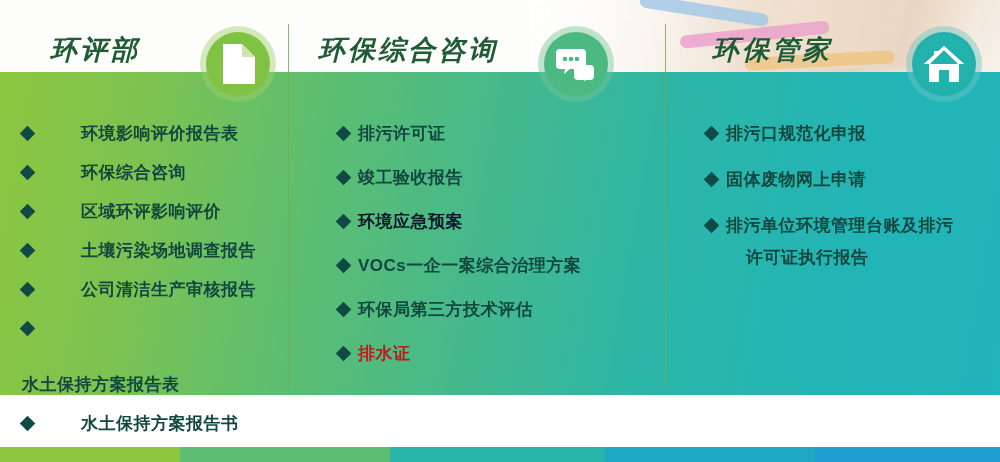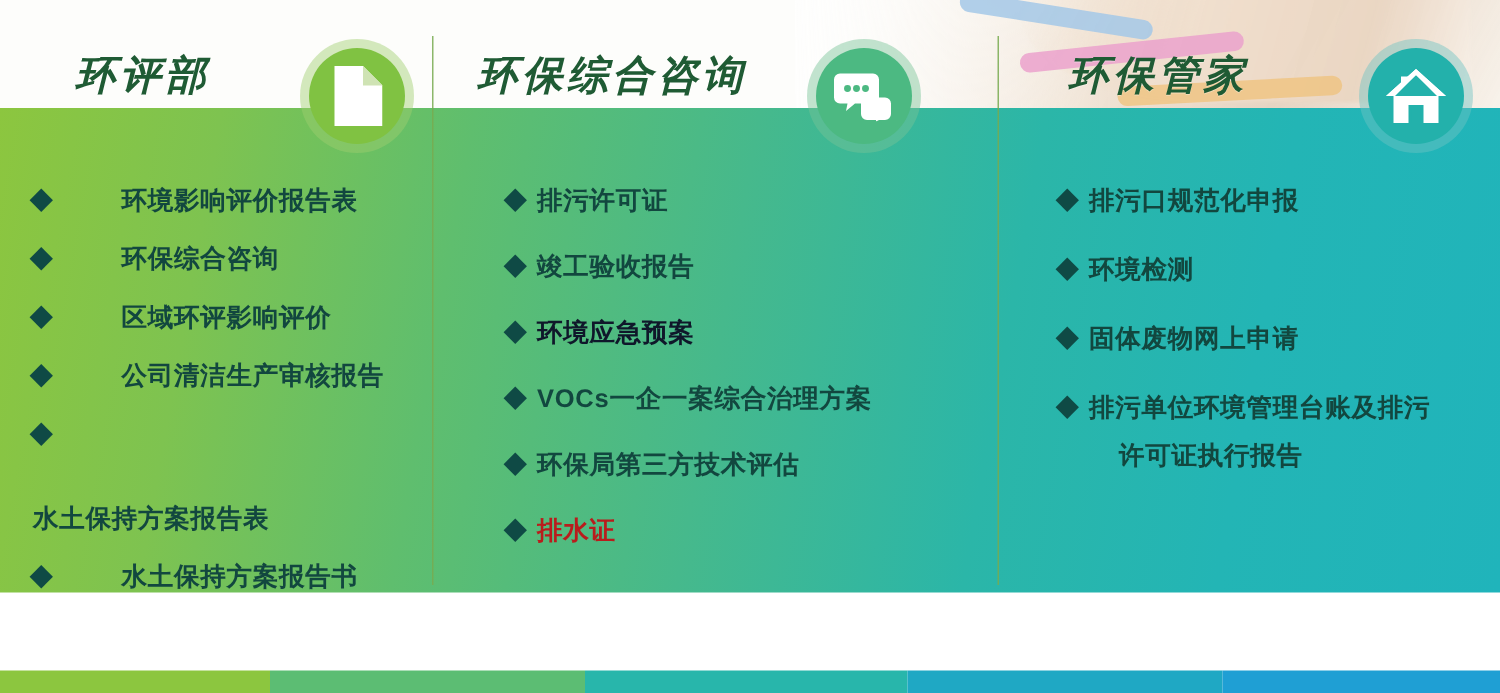--- a/index.html
+++ b/index.html
@@ -245,20 +245,24 @@
     <div class="item" style="color: rgb(18, 71, 63);">
         <span class="bullet" style="background: rgb(15, 74, 69);"></span>
         <span class="txt">环保综合咨询</span>
       </div>
     <div class="item" style="color: rgb(18, 71, 63);">
         <span class="bullet" style="background: rgb(15, 74, 69);"></span>
         <span class="txt">区域环评影响评价</span>
       </div>
     <div class="item" style="color: rgb(18, 71, 63);">
         <span class="bullet" style="background: rgb(15, 74, 69);"></span>
+        <span class="txt">土壤污染场地调查报告</span>
+      </div>
+    <div class="item" style="color: rgb(18, 71, 63);">
+        <span class="bullet" style="background: rgb(15, 74, 69);"></span>
         <span class="txt">公司清洁生产审核报告</span>
       </div>
     <div class="item" style="color: rgb(18, 71, 63); flex-direction: column;">
         <span class="bullet" style="background: rgb(15, 74, 69);"></span>
         <span class="txt">水土保持方案报告表</span>
       </div>
     <div class="item" style="color: rgb(18, 71, 63);">
         <span class="bullet" style="background: rgb(15, 74, 69);"></span>
         <span class="txt">水土保持方案报告书</span>
       </div>
@@ -288,24 +292,20 @@
     <div class="item" style="color: #b91c1c;">
         <span class="bullet" style="background: rgb(15, 74, 69);"></span>
         <span class="txt">排水证</span>
       </div>
   </div>
 
   <div class="col" id="col-3">
     <div class="item" style="color: rgb(18, 71, 63);">
         <span class="bullet" style="background: rgb(15, 74, 69);"></span>
         <span class="txt">排污口规范化申报</span>
-      </div>
-    <div class="item" style="color: rgb(18, 71, 63);">
-        <span class="bullet" style="background: rgb(15, 74, 69);"></span>
-        <span class="txt">环境检测</span>
       </div>
     <div class="item" style="color: rgb(18, 71, 63);">
         <span class="bullet" style="background: rgb(15, 74, 69);"></span>
         <span class="txt">固体废物网上申请</span>
       </div>
     <div class="item" style="color: rgb(18, 71, 63);">
       <span class="bullet" style="background: rgb(15, 74, 69);"></span>
       <span class="txt">
         <span>排污单位环境管理台账及排污</span>
         <span class="l2">许可证执行报告</span>

